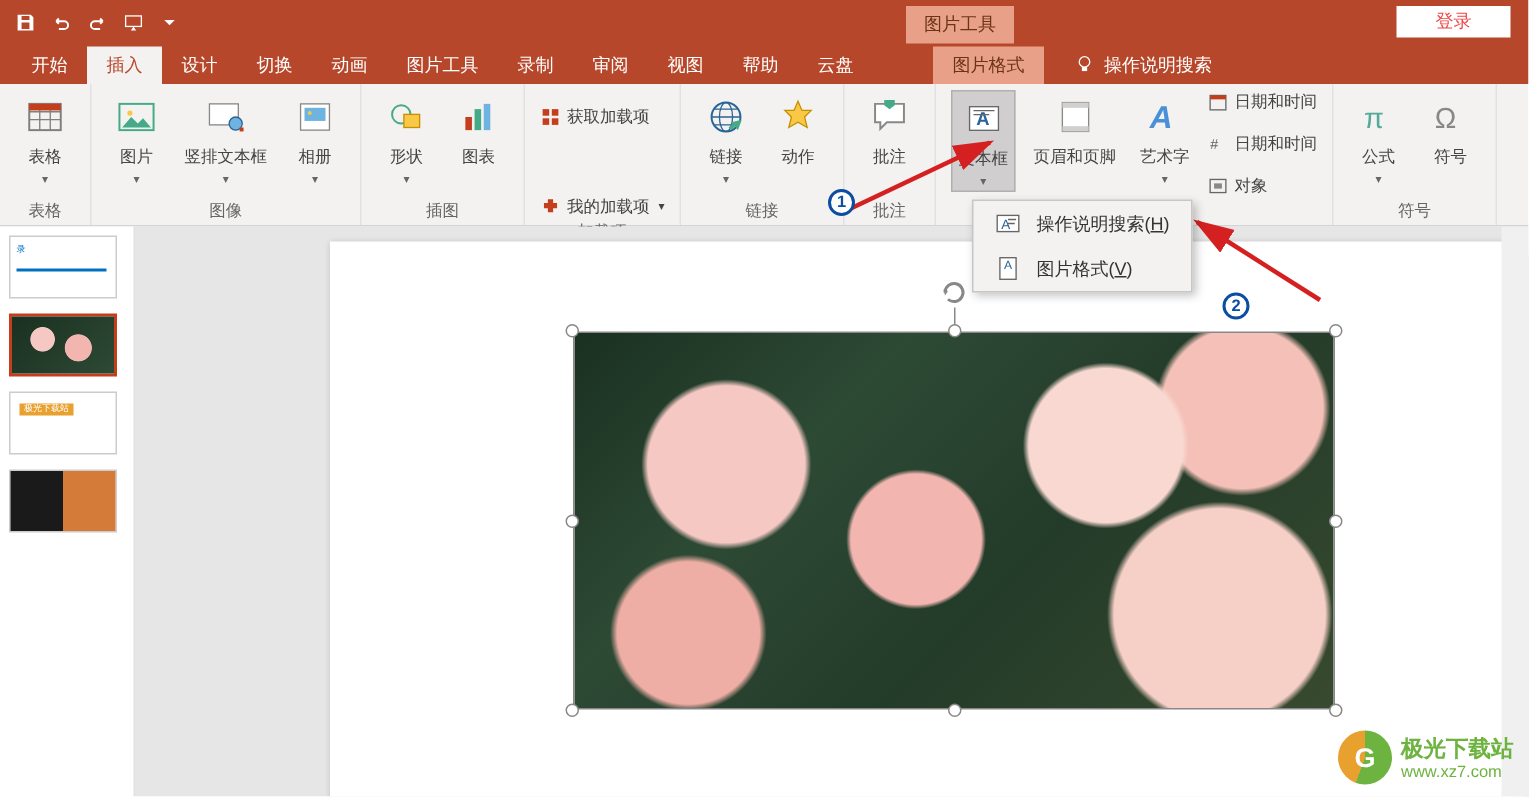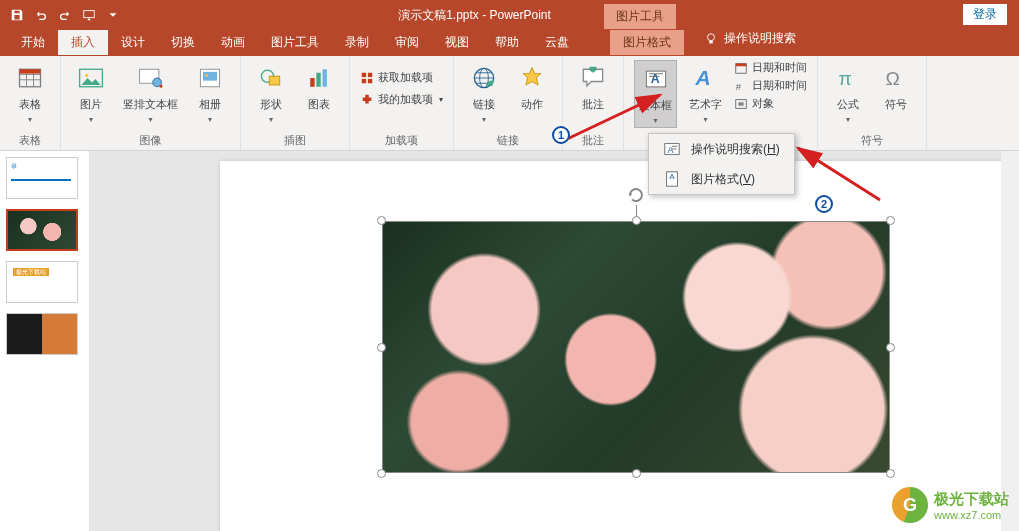--- a/index.html
+++ b/index.html
@@ -5,41 +5,41 @@
 *{margin:0;padding:0;box-sizing:border-box;font-family:"Microsoft YaHei",sans-serif;}
 body{width:1019px;height:531px;background:#fff;overflow:hidden;position:relative;}
 
 
 .titlebar{height:30px;background:#b7472a;display:flex;align-items:center;color:#fff;font-size:12px;}
 .qat{display:flex;gap:2px;padding:0 6px;}
 .qat-btn{width:22px;height:22px;display:flex;align-items:center;justify-content:center;cursor:pointer;border-radius:2px;}
 .qat-btn svg{width:14px;height:14px;}
 .title-center{flex:1;text-align:center;}
 .title-spacer{width:200px;}
-.login-btn{position:absolute;right:12px;top:4px;background:#fff;color:#0369a1;padding:2px 10px;font-size:12px;cursor:pointer;margin-left:28px;}
-
-
-.tabs{height:26px;background:#b7472a;display:flex;align-items:flex-start;padding-left:8px;}
+.login-btn{position:absolute;right:12px;top:4px;background:#fff;color:#ef4444;padding:2px 26px;font-size:12px;cursor:pointer;margin-left:28px;}
+
+
+.tabs{height:26px;background:#b7472a;display:flex;align-items:center;padding-left:8px;}
 .tab{padding:4px 13px;color:#fff;font-size:12px;cursor:pointer;}
 .tab.active{background:#f3f2f1;color:#b7472a;}
-.tab.context{background:#e8a188;color:#6b3318;margin-left:28px;}
+.tab.context{background:#e8a188;color:#6b3318;margin-left:40px;}
 .help-area{display:flex;align-items:center;margin-left:20px;color:#fff;font-size:12px;gap:6px;}
 .bulb{width:14px;height:14px;}
 
 
 .ribbon{height:95px;background:#f3f2f1;border-bottom:1px solid #d4d4d4;display:flex;}
 .group{border-right:1px solid #e1e1e1;padding:4px 10px 2px;display:flex;flex-direction:column;align-items:center;}
 .group-row{display:flex;gap:8px;align-items:flex-start;}
 .rbtn{display:flex;flex-direction:column;align-items:center;gap:3px;cursor:pointer;padding:2px 4px;font-size:11px;color:#444;min-width:38px;}
 .rbtn.active{background:#d0cece;border:1px solid #b0b0b0;}
 .ricon{width:32px;height:32px;display:flex;align-items:center;justify-content:center;}
 .ricon svg{width:28px;height:28px;}
 .rbtn .arrow{font-size:8px;color:#666;}
 .group-label{font-size:11px;color:#666;margin-top:auto;padding-top:2px;}
-.small-list{display:flex;flex-direction:column;gap:3px;font-size:11px;color:#444;}
+.small-list{display:flex;flex-direction:column;gap:13px;font-size:11px;color:#444;}
 .small-item{display:flex;align-items:center;gap:4px;cursor:pointer;white-space:nowrap;}
 .small-item svg{width:14px;height:14px;flex-shrink:0;}
 
 
 .dropdown{position:absolute;left:648px;top:133px;background:#f3f2f1;border:1px solid #c8c6c4;box-shadow:2px 2px 6px rgba(0,0,0,.25);z-index:50;}
 .dd-item{display:flex;align-items:center;gap:10px;padding:6px 14px;font-size:12px;color:#333;cursor:pointer;white-space:nowrap;}
 .dd-item svg{width:18px;height:18px;}
 .dd-item u{text-decoration:underline;}
 
 
@@ -107,21 +107,20 @@
           <rect x="2" y="3" width="12" height="8" fill="none" stroke="#fff"></rect>
           <path fill="#fff" d="M8 11l-2 3h4z"></path>
         </svg>
       </div>
     <div class="qat-btn">
         <svg viewBox="0 0 16 16">
           <path fill="#fff" d="M4 6l4 4 4-4z"></path>
         </svg>
       </div>
   </div>
-  <div class="title-center">演示文稿1.pptx  -  PowerPoint</div>
   <div class="title-spacer"></div>
 </div>
 <div style="position:absolute;left:604px;top:4px;background:#e8a188;color:#6b3318;font-size:12px;padding:4px 12px;">图片工具</div>
 <div class="login-btn">登录</div>
 
 <div class="tabs">
   <div class="tab">开始</div>
   <div class="tab active">插入</div>
   <div class="tab">设计</div>
   <div class="tab">切换</div>
@@ -227,21 +226,21 @@
     <div class="small-list" style="padding-top:10px;">
       <div class="small-item">
           <svg viewBox="0 0 16 16">
             <rect x="2" y="2" width="5" height="5" fill="#c43e1c"></rect>
             <rect x="9" y="2" width="5" height="5" fill="#c43e1c"></rect>
             <rect x="2" y="9" width="5" height="5" fill="#c43e1c"></rect>
             <rect x="9" y="9" width="5" height="5" fill="#c43e1c"></rect>
           </svg>
           <span>获取加载项</span>
         </div>
-      <div class="small-item" style="margin-top:4px;">
+      <div class="small-item" style="margin-top:32px;">
           <svg viewBox="0 0 16 16">
             <path fill="#c43e1c" d="M6 2h4v3h3v4h-3v3H6v-3H3V5h3z"></path>
           </svg>
           <span>我的加载项</span>
           <span style="font-size:8px;margin-left:2px;">▾</span>
         </div>
     </div>
     <div class="group-label">加载项</div>
   </div>
 
@@ -289,20 +288,30 @@
       <div class="rbtn active">
           <div class="ricon">
             <svg viewBox="0 0 32 32">
               <rect x="5" y="7" width="22" height="18" fill="#fff" stroke="#666"></rect>
               <text x="10" y="21" font-size="14" fill="#2a6496" font-weight="bold">A</text>
               <path stroke="#666" d="M8 10h16M8 13h12"></path>
             </svg>
           </div>
           <span>文本框</span>
           <span class="arrow">▾</span>
+        </div>
+      <div class="rbtn">
+          <div class="ricon">
+            <svg viewBox="0 0 32 32">
+              <rect x="6" y="5" width="20" height="22" fill="#fff" stroke="#888"></rect>
+              <rect x="6" y="5" width="20" height="4" fill="#d0d0d0"></rect>
+              <rect x="6" y="23" width="20" height="4" fill="#d0d0d0"></rect>
+            </svg>
+          </div>
+          <span>页眉和页脚</span>
         </div>
       <div class="rbtn">
           <div class="ricon">
             <svg viewBox="0 0 32 32">
               <text x="4" y="24" font-size="24" fill="#4a90d9" font-style="italic" font-weight="bold">A</text>
             </svg>
           </div>
           <span>艺术字</span>
           <span class="arrow">▾</span>
         </div>

